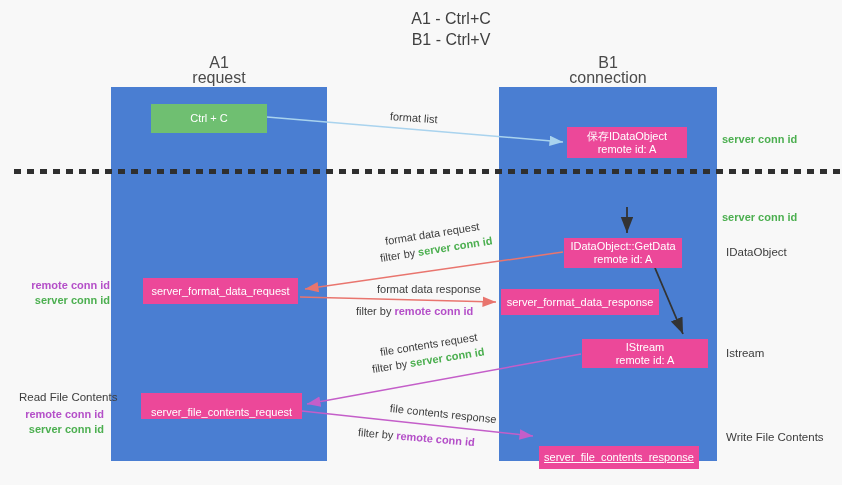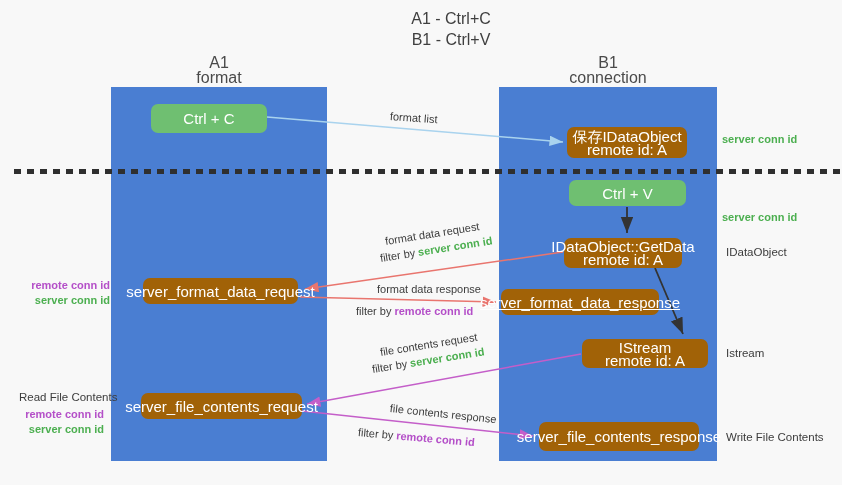--- a/index.html
+++ b/index.html
@@ -16,23 +16,23 @@
   .lane{position:absolute;top:87px;height:374px;background:#4a7ed2;}
   .lane.left{left:97px;width:216px;}
   .lane.right{left:485px;width:218px;}
 
   .dotted-sep{position:absolute;left:0;top:169px;width:842px;height:5px;
     background:repeating-linear-gradient(to right,#2f2f2f 0 7px,transparent 7px 13px);z-index:3;}
 
   svg.arrows{position:absolute;left:0;top:0;z-index:4;pointer-events:none;}
 
   .node{position:absolute;z-index:5;display:flex;flex-direction:column;align-items:center;
-    justify-content:center;color:#fff;font-size:15px;line-height:13px;text-align:center;border-radius:7px;}
+    justify-content:center;color:#fff;font-size:11px;line-height:13px;text-align:center;}
   .node.green{background:#6fbf71;}
-  .node.orange{background:#a16207;}
+  .node.orange{background:#ec4899;}
 
   .flow-label{position:absolute;z-index:6;font-size:11px;color:#3c3c3c;white-space:nowrap;}
   .rot-n9{transform:rotate(-9deg);transform-origin:left center;}
   .rot-p4{transform:rotate(4deg);transform-origin:left center;}
   .rot-p6{transform:rotate(6deg);transform-origin:left center;}
   .rot-p5{transform:rotate(5deg);transform-origin:left center;}
   .filter-prefix{margin-right:3px;}
   .conn-green{color:#4caf50;font-weight:bold;}
   .conn-purple{color:#b44fc8;font-weight:bold;}
 
@@ -46,21 +46,21 @@
 
 <div class="canvas">
 
   <div class="title-block">
     <div>A1 - Ctrl+C</div>
     <div>B1 - Ctrl+V</div>
   </div>
 
   <div class="lane-header left">
     <div>A1</div>
-    <div>format</div>
+    <div>request</div>
   </div>
   <div class="lane-header right">
     <div>B1</div>
     <div>connection</div>
   </div>
 
   <div class="lane left"></div>
   <div class="lane right"></div>
 
   <div class="dotted-sep"></div>
@@ -91,47 +91,44 @@
 
   <div class="node green" style="left:137px;top:104px;width:116px;height:29px;">
     <span>Ctrl + C</span>
   </div>
 
   <div class="node orange" style="left:553px;top:127px;width:120px;height:31px;">
     <span>保存IDataObject</span>
     <span>remote id: A</span>
   </div>
 
-  <div class="node green" style="left:555px;top:180px;width:117px;height:26px;">
-    <span>Ctrl + V</span>
-  </div>
 
   <div class="node orange" style="left:550px;top:238px;width:118px;height:30px;">
     <span>IDataObject::GetData</span>
     <span>remote id: A</span>
   </div>
 
   <div class="node orange" style="left:129px;top:278px;width:155px;height:26px;">
     <span>server_format_data_request</span>
   </div>
 
-  <div class="node orange" style="left:487px;top:289px;width:158px;height:26px;text-decoration:underline;">
+  <div class="node orange" style="left:487px;top:289px;width:158px;height:26px;">
     <span>server_format_data_response</span>
   </div>
 
   <div class="node orange" style="left:568px;top:339px;width:126px;height:29px;">
     <span>IStream</span>
     <span>remote id: A</span>
   </div>
 
-  <div class="node orange" style="left:127px;top:393px;width:161px;height:26px;">
+  <div class="node orange" style="left:127px;top:393px;width:161px;height:26px;justify-content:flex-end;">
     <span>server_file_contents_request</span>
   </div>
 
-  <div class="node orange" style="left:525px;top:422px;width:160px;height:29px;">
+  <div class="node orange" style="left:525px;top:446px;width:160px;height:23px;text-decoration:underline;">
     <span>server_file_contents_response</span>
   </div>
 
   <div class="flow-label rot-p4" style="left:376px;top:110px;">format list</div>
 
   <div class="flow-label rot-n9" style="left:371px;top:235px;">format data request</div>
   <div class="flow-label rot-n9" style="left:366px;top:252px;">
     <span class="filter-prefix">filter by</span><span class="conn-green">server conn id</span>
   </div>
 

